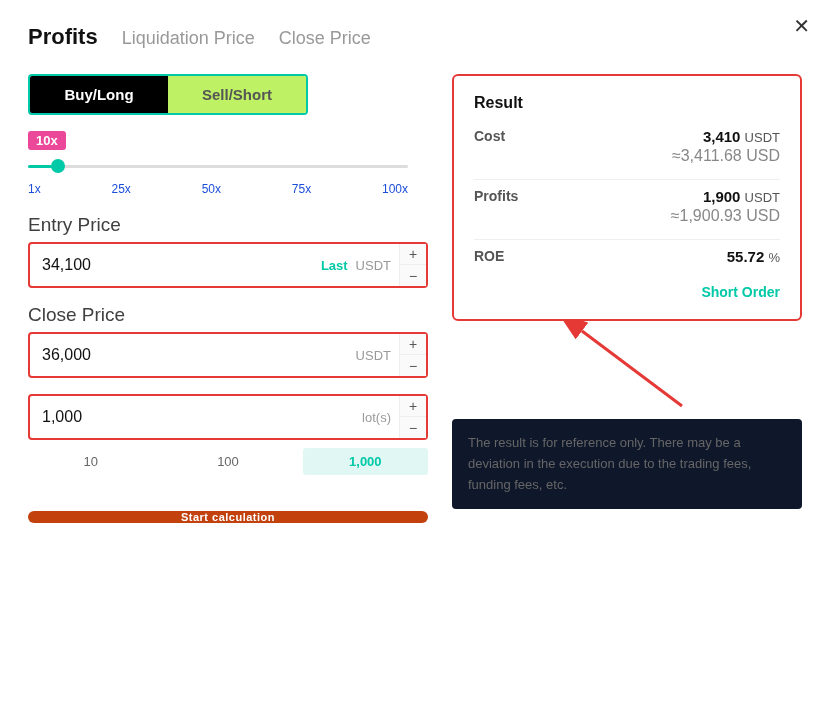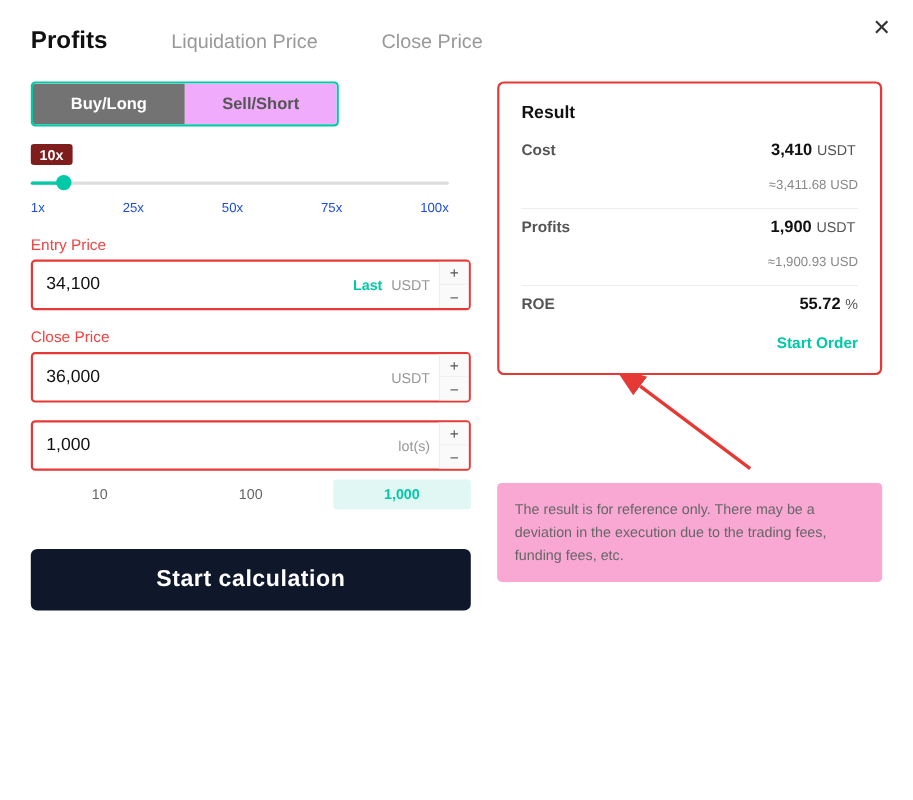--- a/index.html
+++ b/index.html
@@ -42,21 +42,20 @@
     .tab {
       font-size: 22px;
       font-weight: 700;
       color: #111;
       cursor: pointer;
     }
     .tab.inactive {
       font-size: 18px;
       font-weight: 400;
       color: #999;
-      margin-left: 34px;
     }
 
     
     .main-layout {
       display: flex;
       gap: 24px;
     }
 
     
     .left-panel {
@@ -76,36 +75,36 @@
     .toggle-btn {
       flex: 1;
       padding: 10px 0;
       text-align: center;
       font-size: 15px;
       font-weight: 600;
       cursor: pointer;
       border: none;
     }
     .toggle-btn.active {
-      background: #737373;
+      background: #000000;
       color: #fff;
     }
     .toggle-btn.inactive {
-      background: #f0abfc;
+      background: #bef264;
       color: #555;
     }
 
     
     .leverage-area {
       margin-bottom: 18px;
       width: 380px;
     }
     .leverage-badge {
       display: inline-block;
-      background: #7f1d1d;
+      background: #ec4899;
       color: #fff;
       font-size: 13px;
       font-weight: 700;
       padding: 2px 8px;
       border-radius: 3px;
       margin-bottom: 4px;
     }
     .slider-container {
       position: relative;
       height: 24px;
@@ -141,22 +140,22 @@
       font-size: 12px;
       color: #1d4ed8;
       margin-top: 4px;
     }
 
     
     .field-group {
       margin-bottom: 16px;
     }
     .field-label {
-      font-size: 14px;
-      color: #ef4444;
+      font-size: 19px;
+      color: #404040;
       margin-bottom: 6px;
     }
     .input-wrapper {
       display: flex;
       align-items: center;
       border: 2px solid #e53935;
       border-radius: 4px;
       padding: 0;
       background: #fff;
     }
@@ -218,24 +217,23 @@
     }
     .size-opt.active {
       background: #e0f7f4;
       color: #00c9a7;
       font-weight: 600;
     }
 
     
     .start-btn {
       width: 100%;
-      padding: 16px;
-      background: #0f172a;
+      background: #c2410c;
       color: #fff;
-      font-size: 21px;
+      font-size: 11px;
       font-weight: 700;
       border: none;
       border-radius: 6px;
       cursor: pointer;
       margin-top: 20px;
       letter-spacing: 0.5px;
     }
 
     
     .right-panel {
@@ -264,36 +262,36 @@
     }
     .result-row:last-child {
       margin-bottom: 0;
     }
     .result-key {
       font-size: 14px;
       color: #555;
       font-weight: bold;
     }
     .result-val-group {
-      text-align: center;
+      text-align: right;
     }
     .result-val {
       font-size: 15px;
       font-weight: 700;
       color: #111;
     }
     .result-val .unit {
       font-size: 13px;
       font-weight: 400;
       color: #555;
     }
     .result-sub {
-      font-size: 12px;
+      font-size: 16px;
       color: #888;
-      margin-top: 16px;
+      margin-top: 2px;
     }
     .result-divider {
       border: none;
       border-top: 1px solid #eee;
       margin: 8px 0;
     }
 
     .place-order-row {
       text-align: right;
       padding: 4px 0 0 0;
@@ -301,21 +299,21 @@
     .place-order-link {
       color: #00c9a7;
       font-size: 14px;
       font-weight: 600;
       cursor: pointer;
       text-decoration: none;
     }
 
     
     .disclaimer {
-      background: #f9a8d4;
+      background: #0f172a;
       border-radius: 4px;
       padding: 14px 16px;
       font-size: 13px;
       color: #666;
       line-height: 1.6;
       margin-top: 8px;
     }
   </style>
 </head>
 <body>
@@ -439,21 +437,21 @@
         <div class="result-row">
           <span class="result-key">ROE</span>
           <div class="result-val-group">
             <div class="result-val">
               <span>55.72</span> <span class="unit">%</span>
             </div>
           </div>
         </div>
 
         <div class="place-order-row">
-          <a class="place-order-link">Start Order</a>
+          <a class="place-order-link">Short Order</a>
         </div>
       </div>
 
       <div style="position:relative; height:90px;">
         <svg viewBox="0 0 340 90" width="340" height="90" style="position:absolute; left:0; top:0;">
           <defs>
             <marker id="arrowhead" markerWidth="10" markerHeight="7" refX="0" refY="3.5" orient="auto">
               <polygon points="0 0, 10 3.5, 0 7" fill="#e53935"></polygon>
             </marker>
           </defs>

